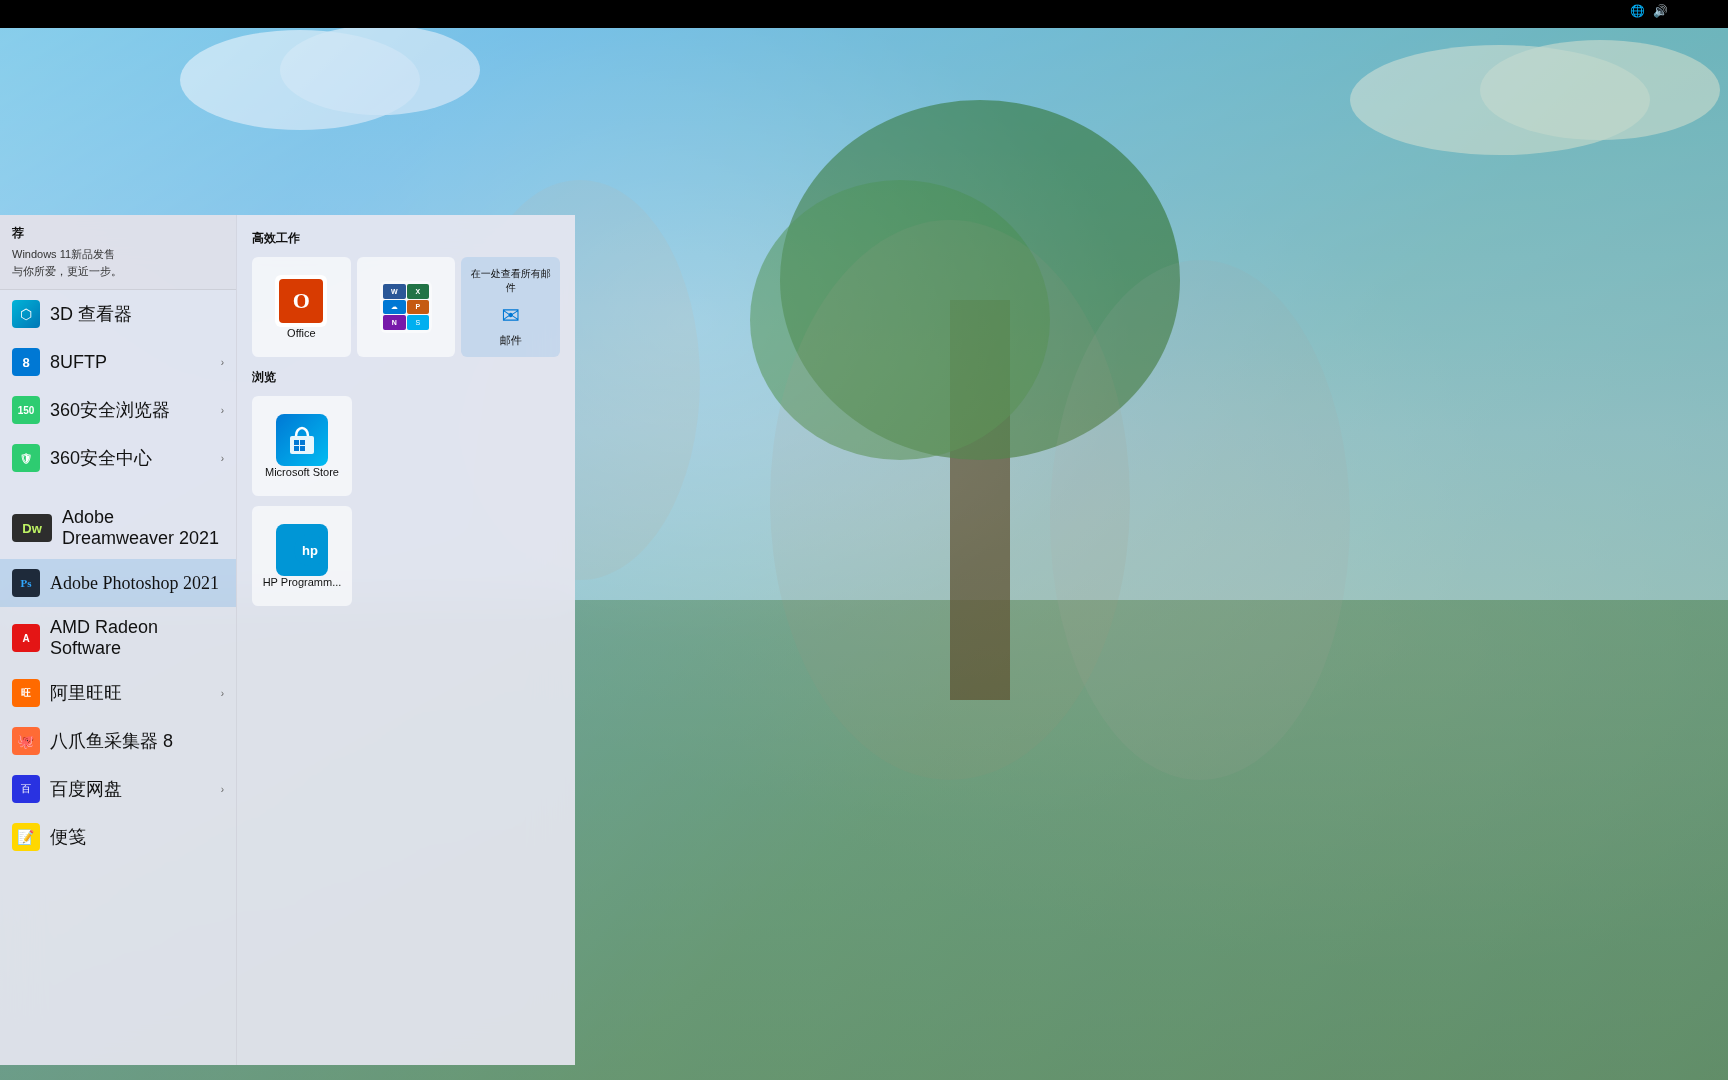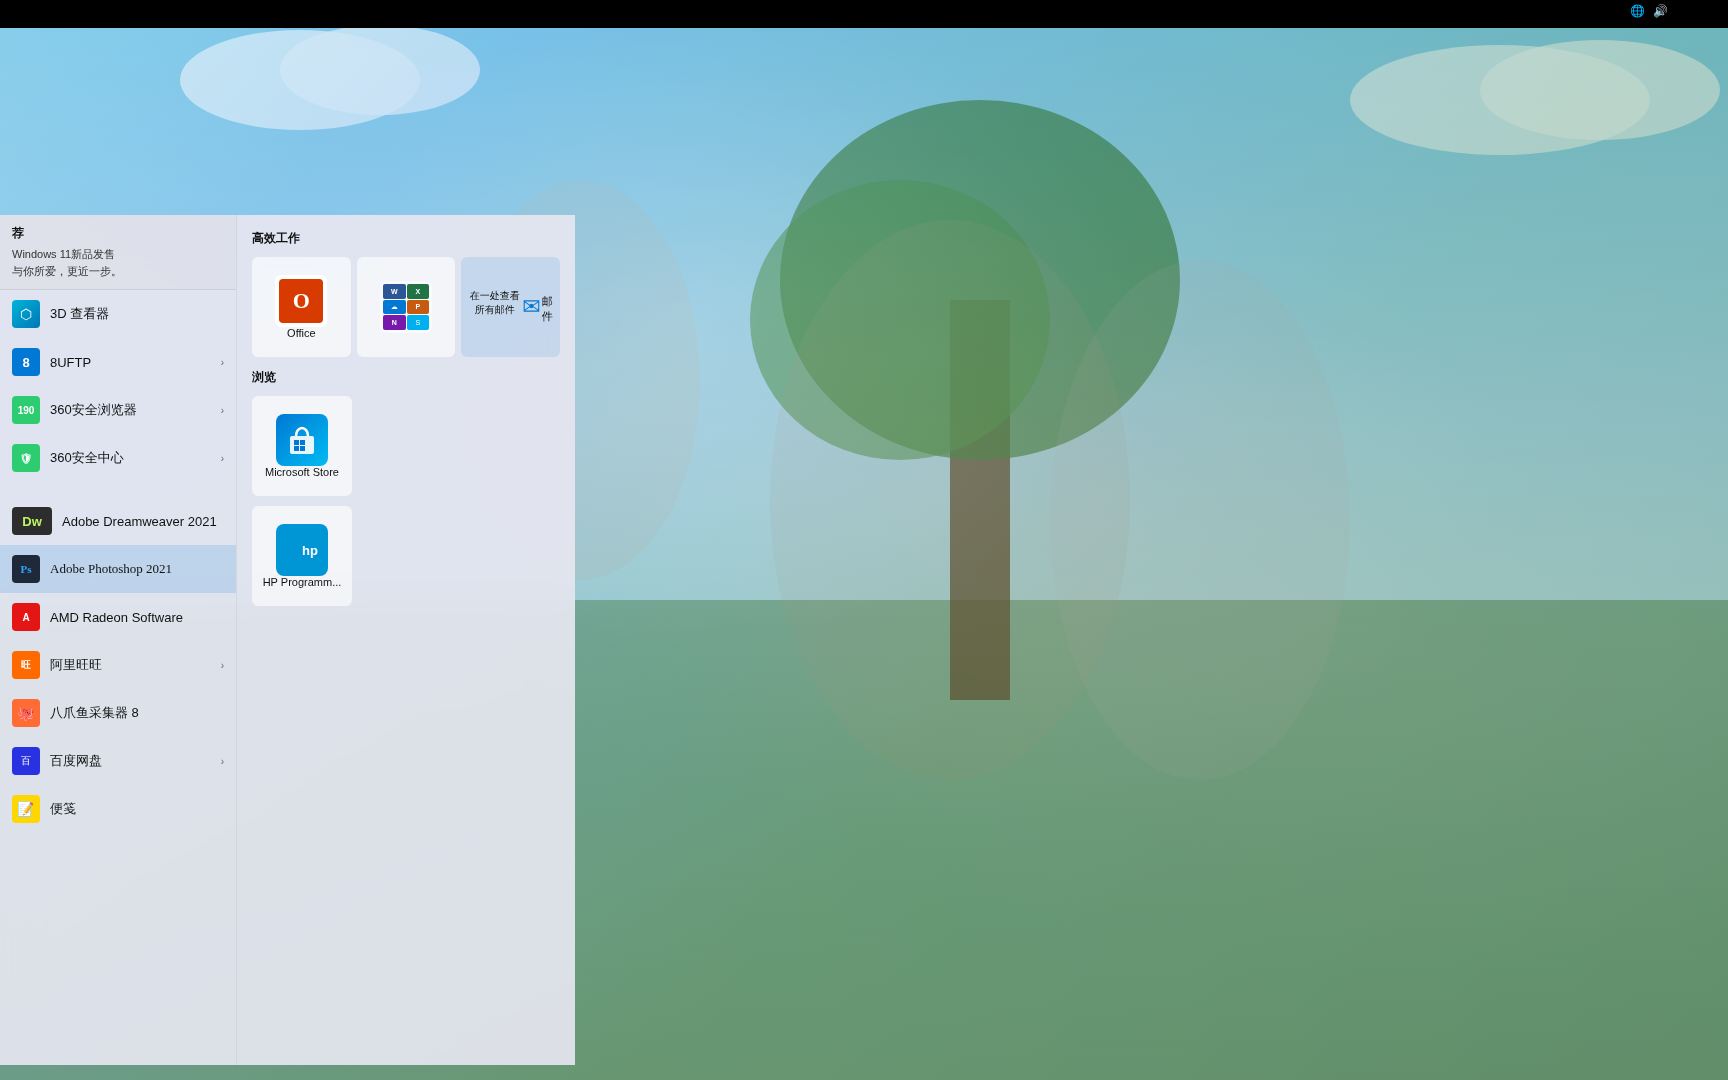--- a/index.html
+++ b/index.html
@@ -107,21 +107,21 @@
       display: flex;
       align-items: center;
       justify-content: center;
       margin-right: 10px;
       font-size: 14px;
       flex-shrink: 0;
     }
 
     .app-name {
       flex: 1;
-      font-size: 13px;
+      font-size: 18px;
     }
 
     .app-chevron {
       font-size: 10px;
       color: #666;
     }
 
     
     .right-panel {
       flex: 1;
@@ -165,21 +165,21 @@
       display: flex;
       flex-direction: column;
       align-items: center;
       justify-content: center;
       cursor: pointer;
       padding: 6px;
     }
 
     .mail-tile-content {
       display: flex;
-      flex-direction: row;
+      flex-direction: column;
       align-items: center;
       justify-content: center;
       width: 100%;
       height: 100%;
     }
 
     .mail-description {
       font-size: 10px;
       color: #111;
       text-align: center;
@@ -532,21 +532,21 @@
       <span class="app-name">3D 查看器</span>
     </div>
 
     <div class="app-item">
       <div class="app-icon-circle blue-icon">8</div>
       <span class="app-name">8UFTP</span>
       <span class="app-chevron">›</span>
     </div>
 
     <div class="app-item">
-      <div class="app-icon-circle green360-icon">190</div>
+      <div class="app-icon-circle green360-icon">150</div>
       <span class="app-name">360安全浏览器</span>
       <span class="app-chevron">›</span>
     </div>
 
     <div class="app-item">
       <div class="app-icon-circle green360-icon">🛡</div>
       <span class="app-name">360安全中心</span>
       <span class="app-chevron">›</span>
     </div>
 

